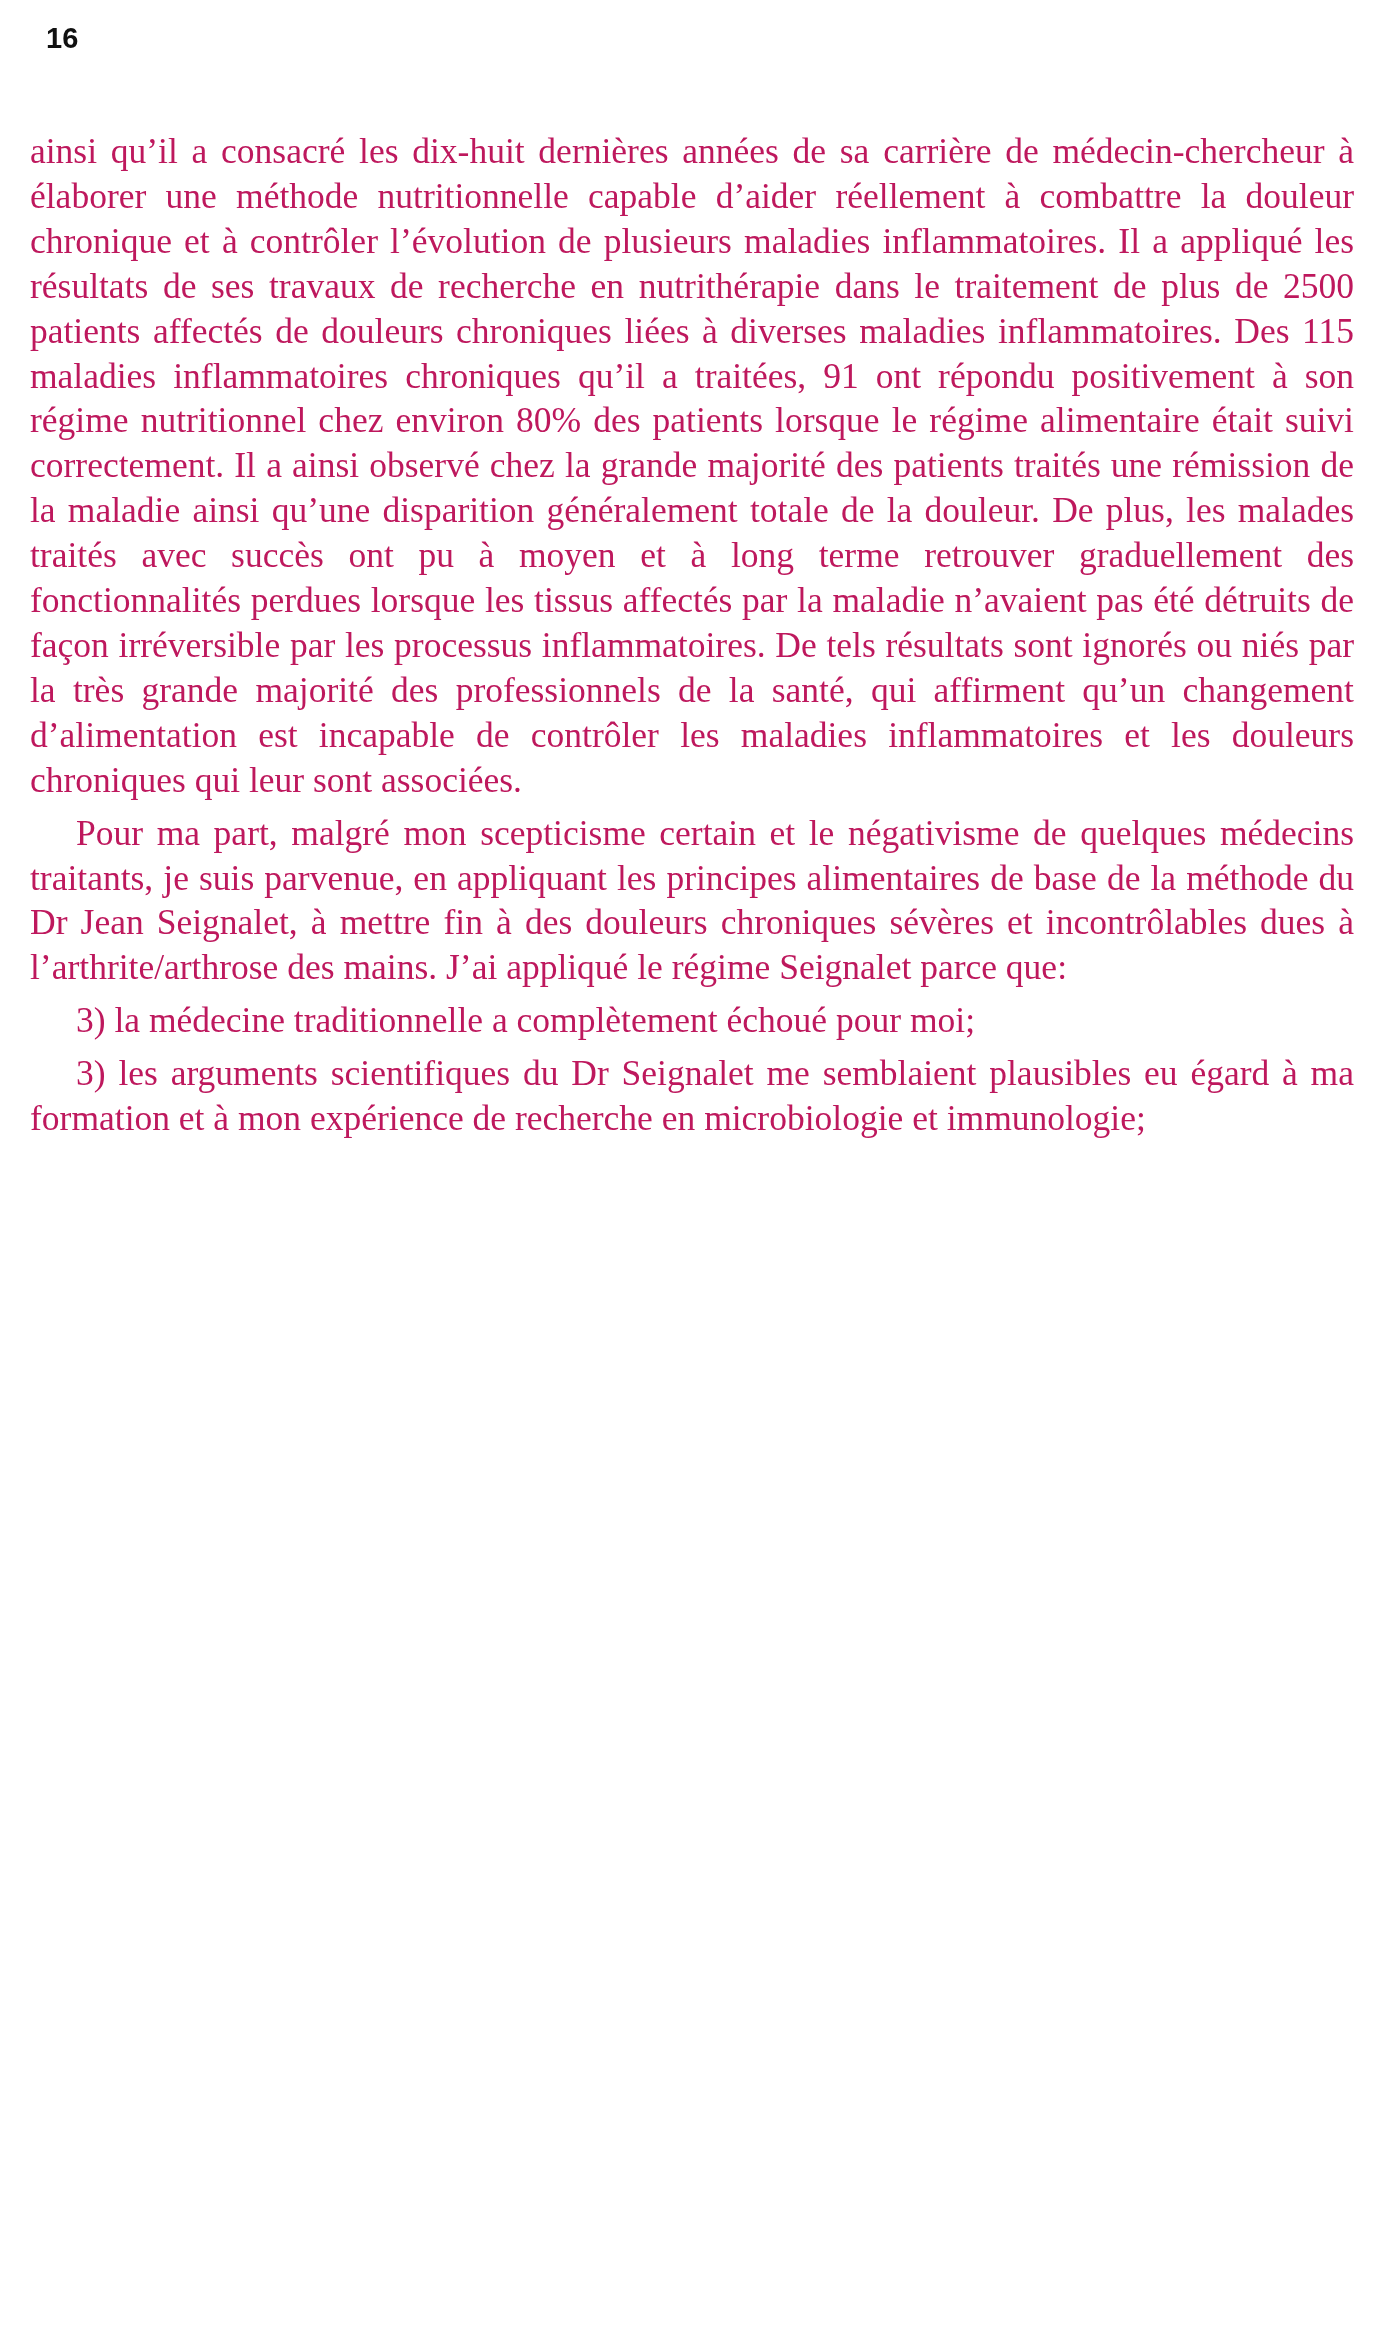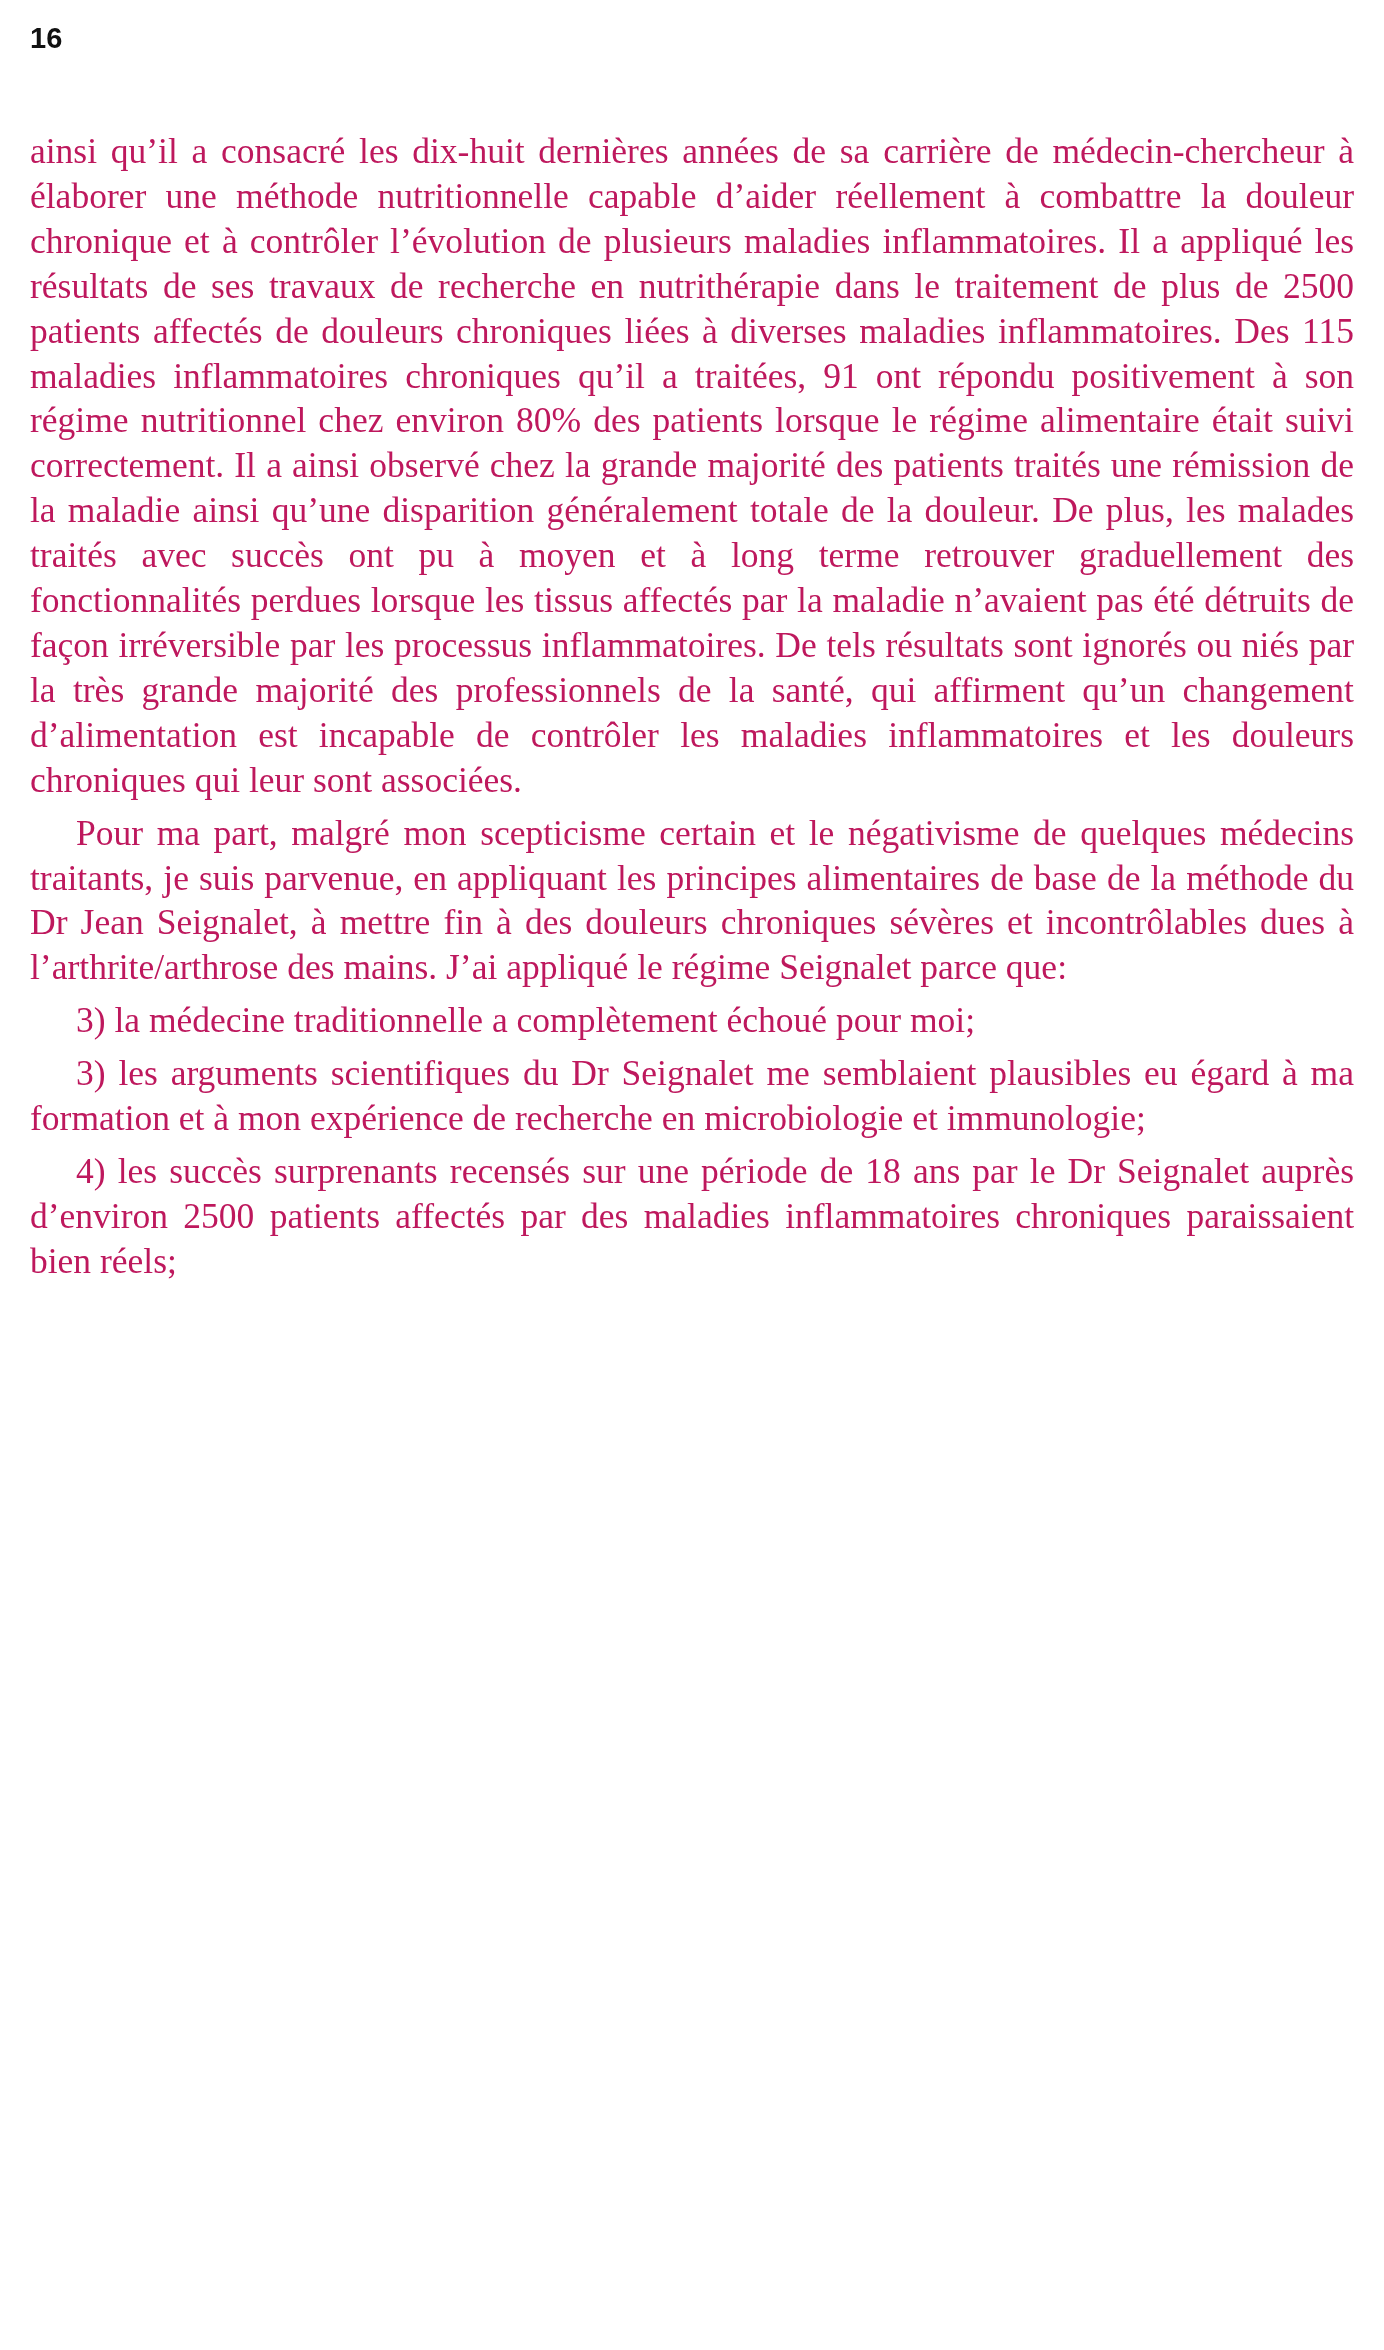--- a/index.html
+++ b/index.html
@@ -24,20 +24,21 @@
   }
   .running-head {
     display: flex;
     align-items: flex-start;
     padding: 22px 60px 0 30px;
     font-family: "Liberation Sans", sans-serif;
     font-size: 27px;
     letter-spacing: 0.1px;
     color: #151515;
     white-space: nowrap;
+    margin-left: 16px;
   }
   .folio {
     font-family: "Liberation Sans", sans-serif;
     font-weight: bold;
     font-size: 29px;
     color: #111111;
   }
   .head-title {
     font-family: "Liberation Sans", sans-serif;
     font-weight: 400;
@@ -75,16 +76,15 @@
 
   <div class="running-head">
     <span class="folio">16</span>
   </div>
 
   <div class="body-block">
     <p class="para">ainsi qu’il a consacré les dix-huit dernières années de sa carrière de médecin-chercheur à élaborer une méthode nutritionnelle capable d’aider réellement à combattre la douleur chronique et à contrôler l’évolution de plusieurs maladies inflammatoires. Il a appliqué les résultats de ses travaux de recherche en nutrithérapie dans le traitement de plus de 2500 patients affectés de douleurs chroniques liées à diverses maladies inflammatoires. Des 115 maladies inflammatoires chroniques qu’il a traitées, 91 ont répondu positivement à son régime nutritionnel chez environ 80% des patients lorsque le régime alimentaire était suivi correctement. Il a ainsi observé chez la grande majorité des patients traités une rémission de la maladie ainsi qu’une disparition généralement totale de la douleur. De plus, les malades traités avec succès ont pu à moyen et à long terme retrouver graduellement des fonctionnalités perdues lorsque les tissus affectés par la maladie n’avaient pas été détruits de façon irréversible par les processus inflammatoires. De tels résultats sont ignorés ou niés par la très grande majorité des professionnels de la santé, qui affirment qu’un changement d’alimentation est incapable de contrôler les maladies inflammatoires et les douleurs chroniques qui leur sont associées.</p>
     <p class="para indent">Pour ma part, malgré mon scepticisme certain et le négativisme de quelques médecins traitants, je suis parvenue, en appliquant les principes alimentaires de base de la méthode du Dr Jean Seignalet, à mettre fin à des douleurs chroniques sévères et incontrôlables dues à l’arthrite/arthrose des mains. J’ai appliqué le régime Seignalet parce que:</p>
     <p class="para numbered">3) la médecine traditionnelle a complètement échoué pour moi;</p>
     <p class="para numbered">3) les arguments scientifiques du Dr Seignalet me semblaient plausibles eu égard à ma formation et à mon expérience de recherche en microbiologie et immunologie;</p>
-    <p class="para numbered">4) les succès surprenants recensés sur une période de 18 ans par le Dr Seignalet auprès d’environ 2500 patients affectés par des maladies inflammatoires chroniques paraissaient bien réels;</p>
   </div>
 
 </div>
 
 </body></html>

